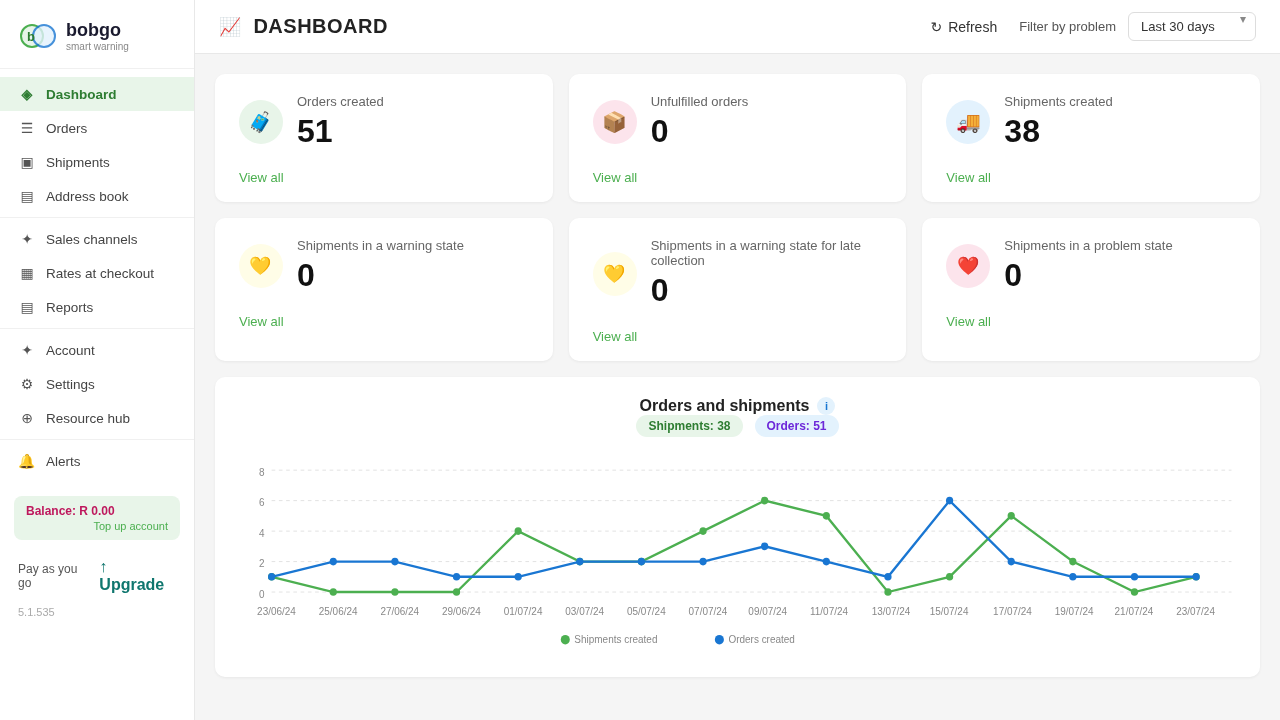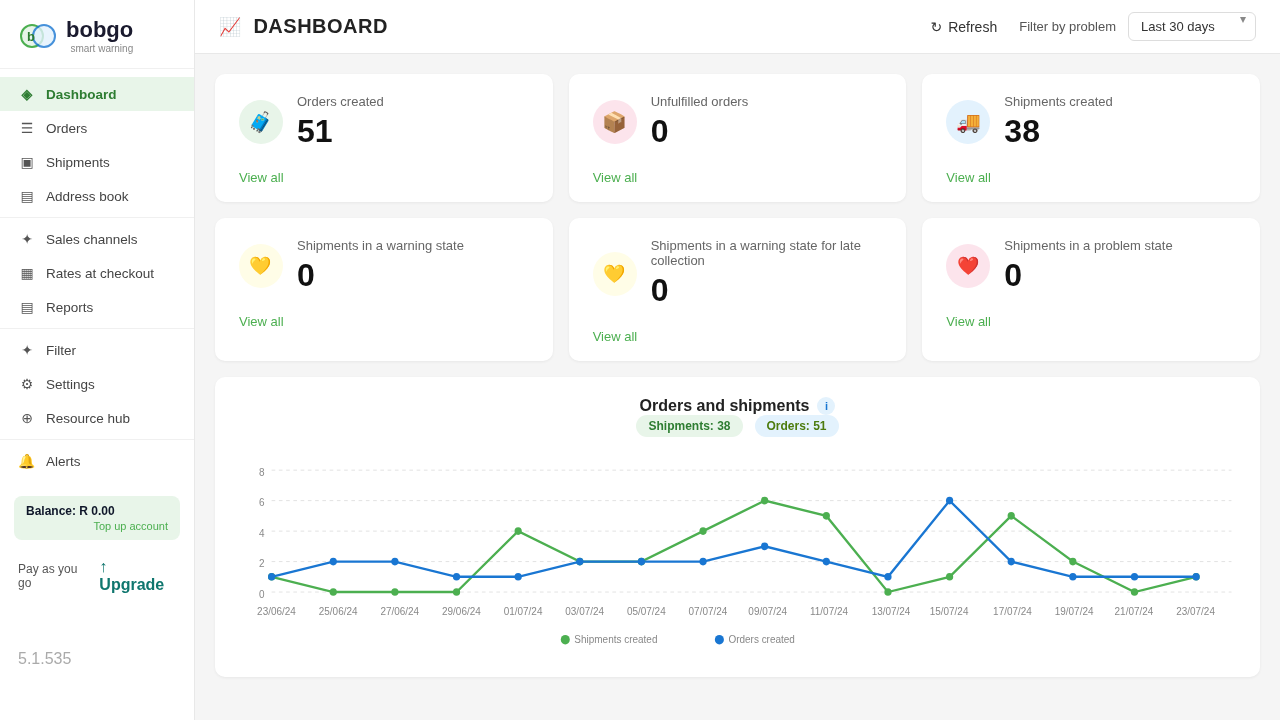--- a/index.html
+++ b/index.html
@@ -3,34 +3,34 @@
   <meta charset="utf-8">
   <style>
     * { margin: 0; padding: 0; box-sizing: border-box; }
     body { font-family: -apple-system, BlinkMacSystemFont, 'Segoe UI', sans-serif; background: #f5f5f5; display: flex; height: 720px; overflow: hidden; }
 
     
     .sidebar { width: 195px; background: #fff; border-right: 1px solid #e8e8e8; display: flex; flex-direction: column; height: 720px; overflow-y: auto; flex-shrink: 0; }
     .logo-area { padding: 16px 18px 12px; border-bottom: 1px solid #f0f0f0; }
     .logo-wrapper { display: flex; align-items: center; gap: 8px; }
     .logo-icon { width: 40px; height: 40px; }
-    .logo-text { font-size: 22px; font-weight: 700; color: #1a1a2e; line-height: 1; }
+    .logo-text { font-size: 18px; font-weight: 700; color: #1a1a2e; line-height: 1; }
     .logo-sub { font-size: 10px; color: #888; margin-top: 2px; text-align: right; }
     .nav-section { padding: 8px 0; }
     .nav-item { display: flex; align-items: center; gap: 10px; padding: 9px 18px; cursor: pointer; font-size: 13.5px; color: #444; border-radius: 0; }
     .nav-item.active { background: #e8f5e9; color: #2e7d32; font-weight: 600; }
     .nav-icon { font-size: 14px; width: 18px; text-align: center; color: #555; }
     .nav-item.active .nav-icon { color: #2e7d32; }
     .nav-divider { height: 1px; background: #f0f0f0; margin: 4px 0; }
     .balance-box { margin: 10px 14px; background: #e8f5e9; border-radius: 8px; padding: 8px 12px; cursor: pointer; }
-    .balance-title { font-size: 12px; font-weight: 600; color: #0f172a; }
+    .balance-title { font-size: 12px; font-weight: 600; color: #be185d; }
     .balance-sub { font-size: 11px; color: #4caf50; text-align: right; margin-top: 2px; }
     .pay-as-you-go { padding: 8px 18px; font-size: 12px; color: #555; display: flex; align-items: center; gap: 6px; }
     .upgrade-link { color: #0f766e; font-weight: 600; font-size: 16px; }
-    .version-text { padding: 4px 18px; font-size: 16px; color: #aaa; margin-top: 44px; }
+    .version-text { padding: 4px 18px; font-size: 11px; color: #aaa; }
 
     
     .main { flex: 1; display: flex; flex-direction: column; overflow: hidden; }
     .topbar { background: #fff; border-bottom: 1px solid #e8e8e8; padding: 12px 24px; display: flex; align-items: center; gap: 12px; }
     .topbar-icon { font-size: 18px; color: #555; }
     .topbar-title { font-size: 20px; font-weight: 700; color: #222; letter-spacing: 0.5px; flex: 1; }
     .refresh-btn { display: flex; align-items: center; gap: 6px; cursor: pointer; font-size: 14px; color: #333; font-weight: 500; padding: 6px 10px; border-radius: 6px; }
     .filter-label { font-size: 13px; color: #555; }
     .period-select { border: 1px solid #ddd; border-radius: 6px; padding: 6px 32px 6px 12px; font-size: 13px; color: #333; background: #fff; cursor: pointer; appearance: none; }
     .select-wrapper { position: relative; display: flex; }
@@ -52,21 +52,21 @@
     .card-value { font-size: 32px; font-weight: 700; color: #111; }
     .card-link { color: #4caf50; font-size: 13px; font-weight: 500; cursor: pointer; margin-top: 12px; display: inline-block; }
 
     
     .chart-section { background: #fff; border-radius: 10px; padding: 20px 24px; box-shadow: 0 1px 3px rgba(0,0,0,0.06); }
     .chart-header { display: flex; align-items: center; justify-content: space-between; margin-bottom: 16px; flex-direction: column; }
     .chart-title { font-size: 16px; font-weight: 600; color: #222; display: flex; align-items: center; gap: 8px; }
     .info-icon { width: 18px; height: 18px; border-radius: 50%; background: #e3f2fd; color: #1976d2; font-size: 11px; display: flex; align-items: center; justify-content: center; font-weight: 700; cursor: pointer; }
     .chart-legend { display: flex; gap: 12px; align-items: center; }
     .legend-badge { padding: 4px 12px; border-radius: 12px; font-size: 12px; font-weight: 600; }
-    .legend-badge.orders { background: #e3f2fd; color: #4d7c0f; }
+    .legend-badge.orders { background: #e3f2fd; color: #6d28d9; }
     .legend-badge.shipments { background: #e8f5e9; color: #2e7d32; }
 
     
     .chart-container { width: 100%; overflow-x: auto; }
     svg.chart { width: 100%; height: 200px; }
   </style>
 </head>
 <body>
 
 <nav class="sidebar">
@@ -110,21 +110,21 @@
       <span class="nav-icon">▦</span>
       <span>Rates at checkout</span>
     </div>
     <div class="nav-item">
       <span class="nav-icon">▤</span>
       <span>Reports</span>
     </div>
     <div class="nav-divider"></div>
     <div class="nav-item">
       <span class="nav-icon">✦</span>
-      <span>Filter</span>
+      <span>Account</span>
     </div>
     <div class="nav-item">
       <span class="nav-icon">⚙</span>
       <span>Settings</span>
     </div>
     <div class="nav-item">
       <span class="nav-icon">⊕</span>
       <span>Resource hub</span>
     </div>
     <div class="nav-divider"></div>

